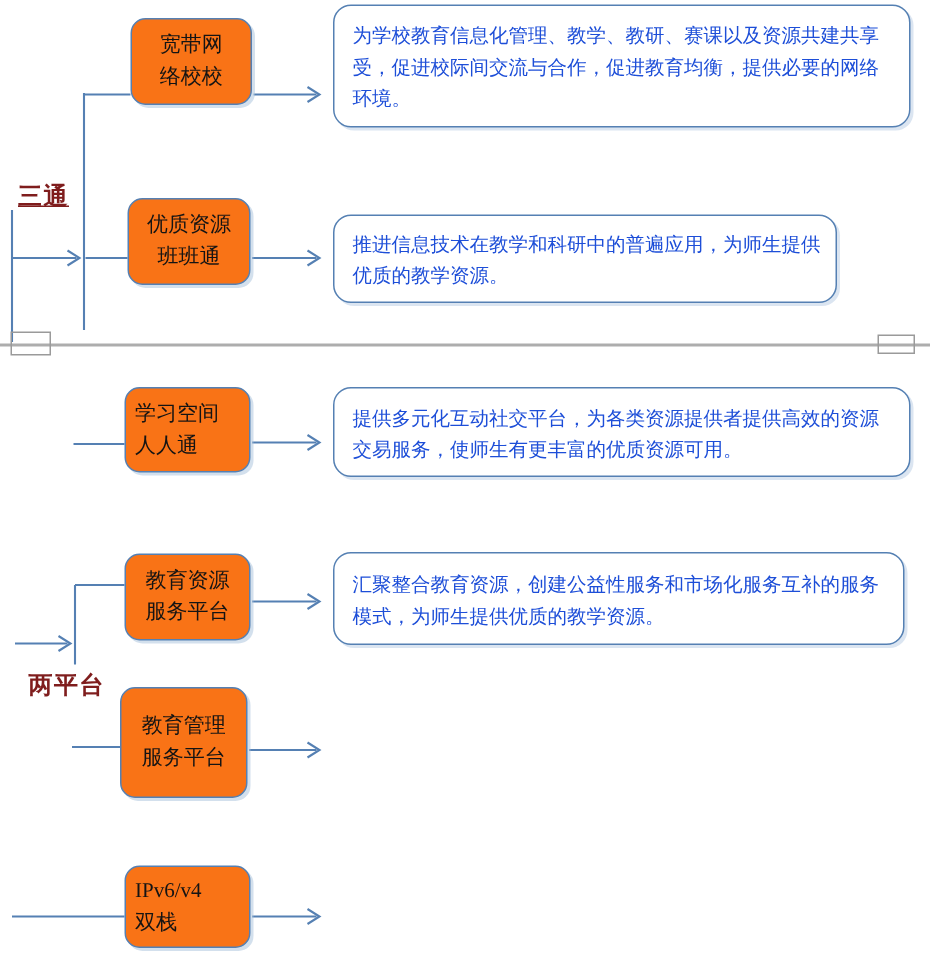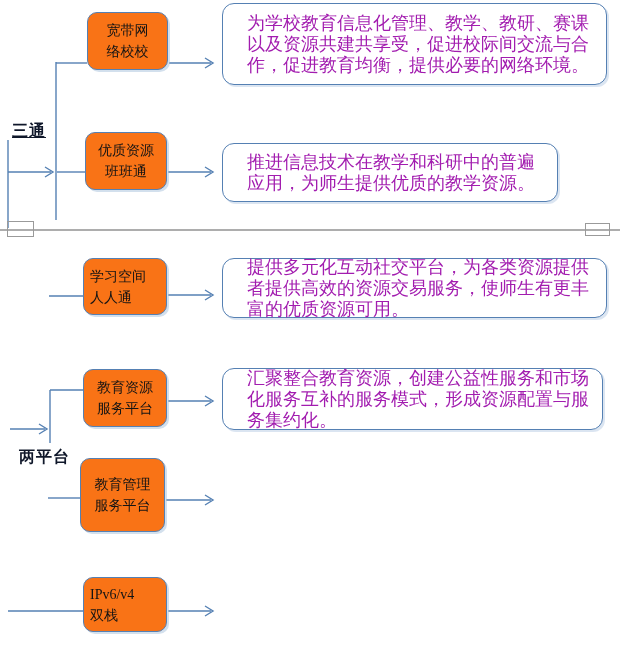--- a/index.html
+++ b/index.html
@@ -28,32 +28,32 @@
     padding:4px 6px;
   }
   .node.left-align{justify-content:flex-start;text-align:left;}
   .desc{
     position:absolute;
     box-sizing:border-box;
     border:1.5px solid #5580b3;
     border-radius:12px;
     background:#ffffff;
     box-shadow:2px 2px 0 rgba(175,198,223,.45);
-    color:#a21caf;
-    font-size:18px;
+    color:#1d4ed8;
+    font-size:13px;
     line-height:21px;
-    padding:7px 10px 6px 24px;
+    padding:7px 10px 6px 12px;
     display:flex;
     align-items:center;
   }
   .group-label{
     position:absolute;
     font-size:16px;
     font-weight:bold;
-    color:#0f172a;
+    color:#7f1d1d;
     letter-spacing:1px;
     white-space:nowrap;
   }
   .group-label.underlined{text-decoration:underline;}
   .connectors{position:absolute;left:0;top:0;pointer-events:none;}
   .page-break-line{
     position:absolute;
     left:0;top:229px;width:620px;height:2px;
     background:#adadad;
   }
@@ -142,21 +142,21 @@
   <div class="node" style="left:85px;top:132px;width:82px;height:58px;">优质资源
 班班通</div>
   <div class="desc" style="left:222px;top:143px;width:336px;height:59px;">推进信息技术在教学和科研中的普遍应用，为师生提供优质的教学资源。</div>
 
   <div class="node left-align" style="left:83px;top:258px;width:84px;height:57px;">学习空间
 人人通</div>
   <div class="desc" style="left:222px;top:258px;width:385px;height:60px;">提供多元化互动社交平台，为各类资源提供者提供高效的资源交易服务，使师生有更丰富的优质资源可用。</div>
 
   <div class="node" style="left:83px;top:369px;width:84px;height:58px;">教育资源
 服务平台</div>
-  <div class="desc" style="left:222px;top:368px;width:381px;height:62px;">汇聚整合教育资源，创建公益性服务和市场化服务互补的服务模式，形成资源配置与服务集约化。</div>
+  <div class="desc" style="left:222px;top:368px;width:381px;height:62px;">汇聚整合教育资源，创建公益性服务和市场化服务互补的服务模式，为师生提供优质的教学资源。</div>
 
   <div class="node" style="left:80px;top:458px;width:85px;height:74px;">教育管理
 服务平台</div>
 
   <div class="node left-align" style="left:83px;top:577px;width:84px;height:55px;">IPv6/v4
 双栈</div>
 
 </div>
 
 </body></html>

